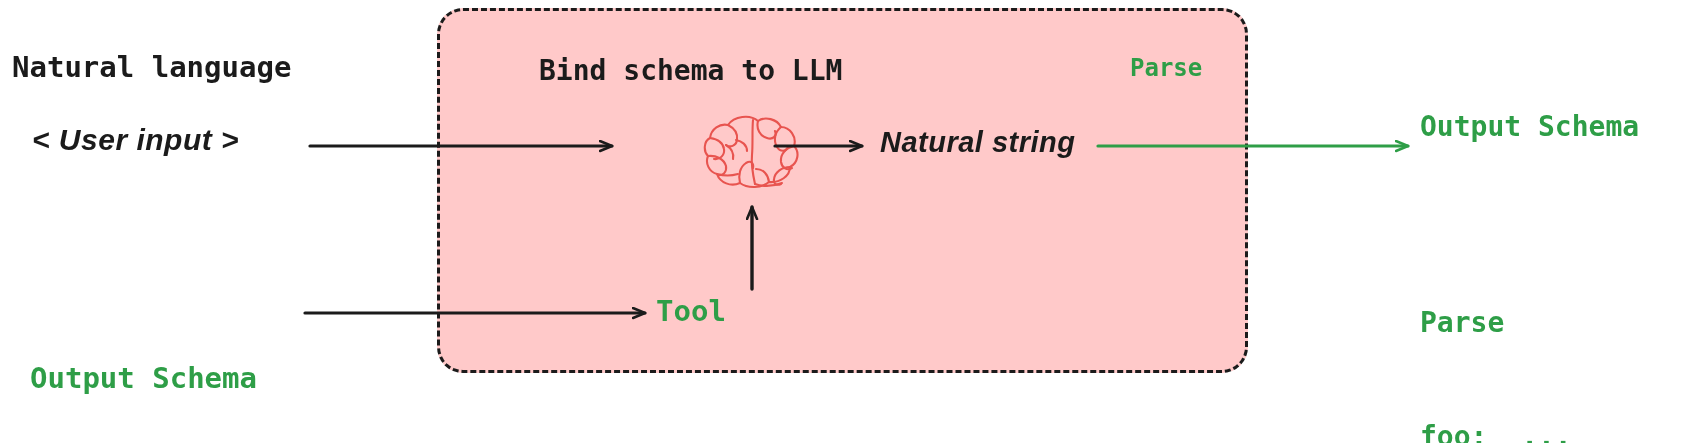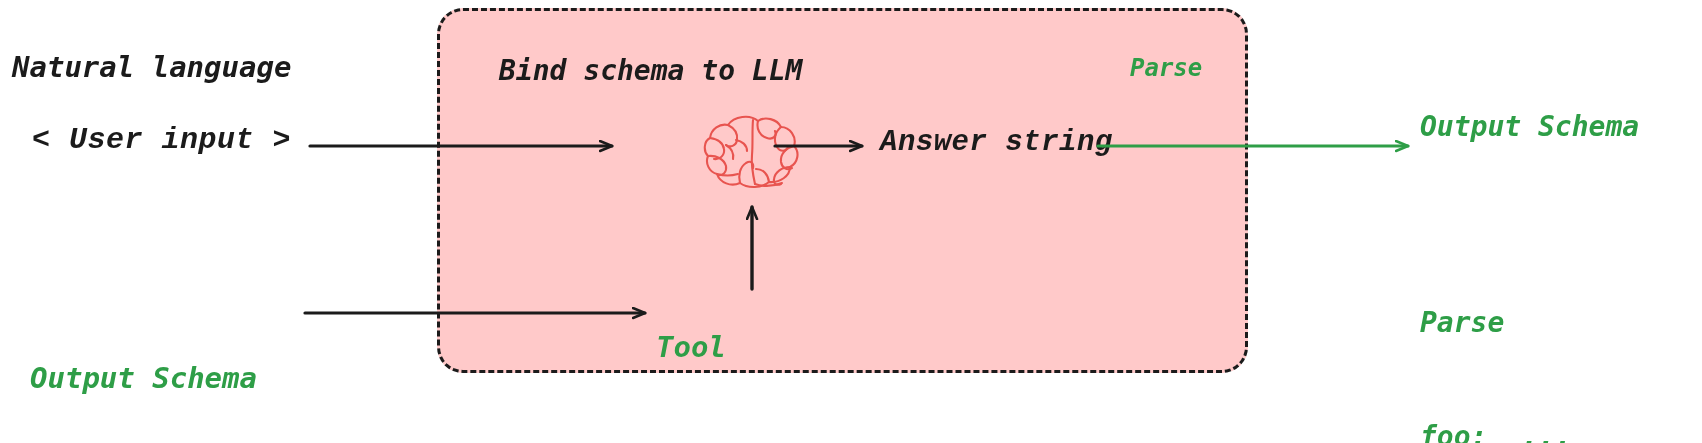--- a/index.html
+++ b/index.html
@@ -16,24 +16,23 @@
     font-family: "DejaVu Sans Mono", monospace;
   }
 
   
   .mono {
     font-family: "DejaVu Sans Mono", monospace;
     font-weight: 700;
     color: #1b1b1b;
     white-space: pre;
     letter-spacing: 0px;
-    font-style: italic;
   }
   .hand {
-    font-family: Liberation Mono, monospace;
+    font-family: Liberation Sans, sans-serif;
     font-weight: 600;
     font-style: italic;
     color: #1b1b1b;
     white-space: pre;
     letter-spacing: 0.5px;
   }
   .green {
     color: #2e9e47;
   }
 
@@ -61,35 +60,34 @@
   #user-input-text {
     left: 32px; top: 123px;
     font-size: 30px;
   }
   #input-schema-block {
     left: 30px; top: 288px;
     font-size: 29px;
     line-height: 36px;
   }
   #bind-schema-label {
-    left: 499px; top: 54px;
+    left: 539px; top: 54px;
     font-size: 28px;
   }
   #parse-label {
     left: 1130px; top: 54px;
     font-size: 24px;
   }
   #answer-string-text {
     left: 880px; top: 126px;
     font-size: 29px;
   }
   #tool-label {
     left: 656px; top: 294px;
     font-size: 29px;
-    margin-top: 36px;
   }
   #output-schema-block {
     left: 1420px; top: 32px;
     font-size: 28px;
     line-height: 38px;
   }
   #output-schema-block .spacer { display: block; height: 6px; }
 
   
   #overlay {
@@ -115,21 +113,21 @@
   <div class="abs mono green" id="input-schema-block">
     <div>Output Schema</div>
     
     
   </div>
 
   <div class="abs mono" id="bind-schema-label">Bind schema to LLM</div>
 
   <div class="abs mono green" id="parse-label">Parse</div>
 
-  <div class="abs hand" id="answer-string-text">Answer string</div>
+  <div class="abs hand" id="answer-string-text">Natural string</div>
 
   <div class="abs mono green" id="tool-label">Tool</div>
 
   <svg class="brain-ico" viewBox="0 0 110 92">
     <g fill="none" stroke="#e8544f" stroke-width="2.1" stroke-linecap="round" stroke-linejoin="round">
       <path d="M28 22 C20 20 11 26 10 35 C4 38 3 48 8 53 C5 60 9 69 17 71
                C20 80 31 84 40 80 C48 86 62 85 69 79 C80 80 90 73 90 64
                C98 60 100 49 94 43 C97 34 90 24 81 24 C77 16 65 13 58 18
                C50 11 34 13 28 22 Z"></path>
       <path d="M53 17 C52 28 53 40 52 52 C51 62 53 72 55 81"></path>

